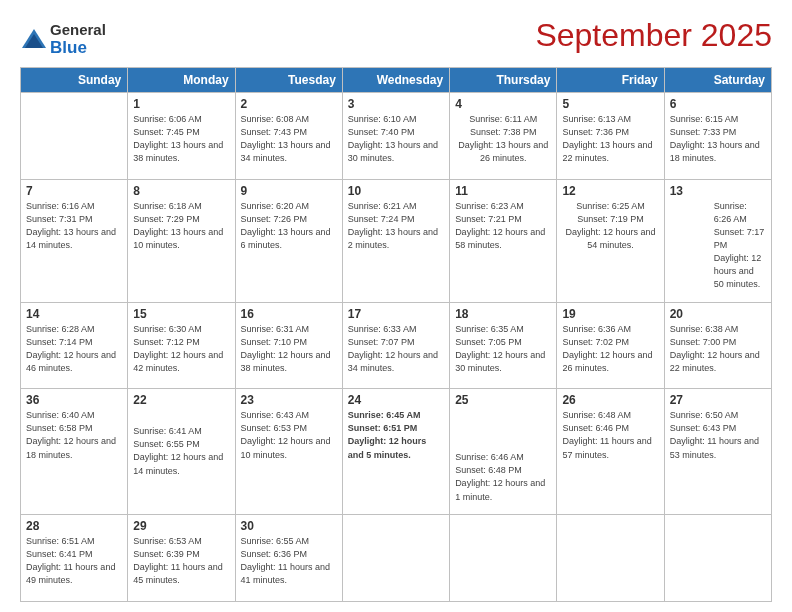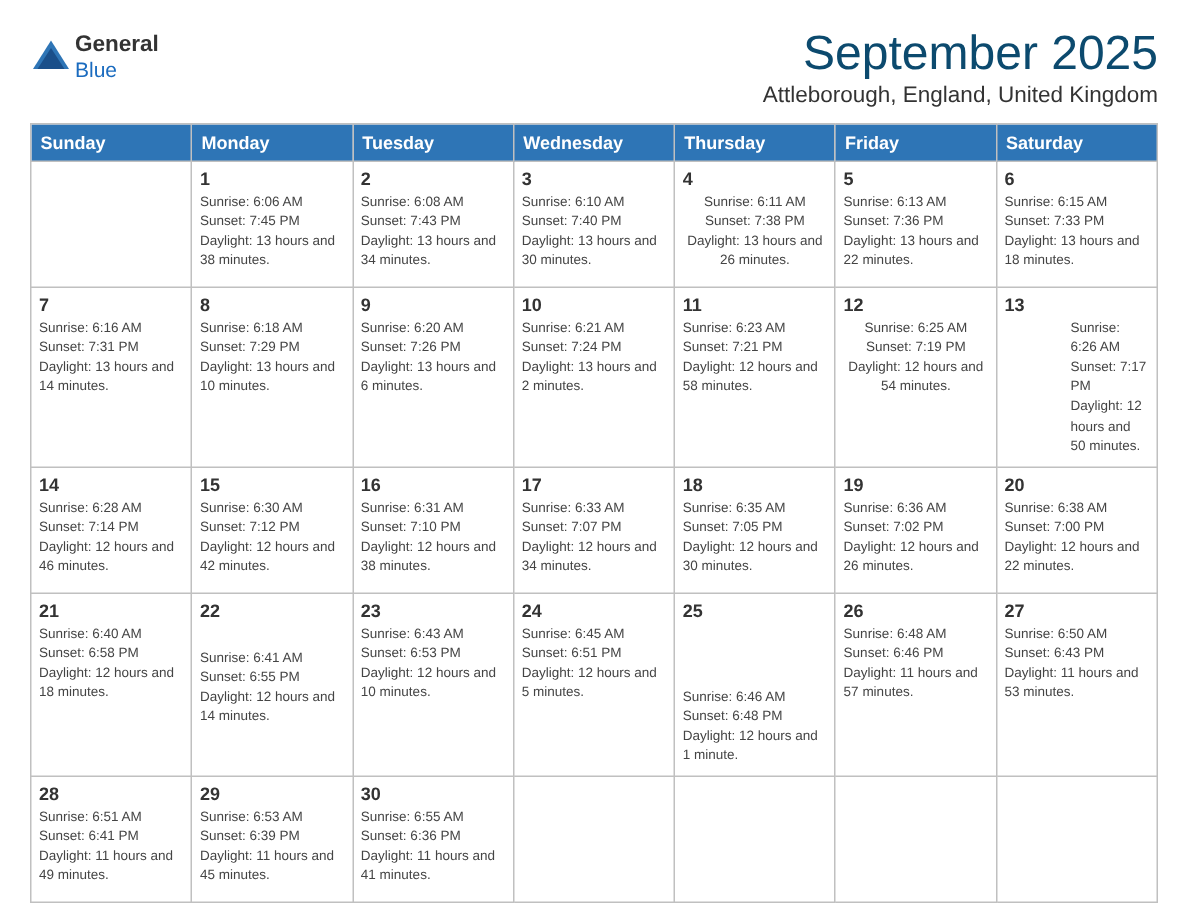--- a/index.html
+++ b/index.html
@@ -32,55 +32,55 @@
       display: flex;
       flex-direction: column;
       line-height: 1.1;
     }
     .logo-general {
       font-size: 15px;
       font-weight: bold;
       color: #333;
     }
     .logo-blue {
-      font-size: 14px;
-      font-weight: normal;
+      font-size: 17px;
+      font-weight: bold;
       color: #1a6bbf;
     }
     .logo-icon {
       width: 28px;
       height: 28px;
       margin-right: 2px;
     }
     .title-block {
       text-align: right;
     }
     .month-title {
       font-size: 32px;
       font-weight: normal;
-      color: #0c4a6e;
+      color: #b91c1c;
       line-height: 1.1;
     }
     .location {
       font-size: 15px;
       color: #333;
       margin-top: 2px;
     }
     .calendar {
       width: 100%;
       border-collapse: collapse;
       flex: 1;
     }
     .calendar th {
       background: #2e75b6;
       color: #fff;
       font-size: 12px;
       font-weight: bold;
       padding: 5px 6px;
-      text-align: left;
+      text-align: right;
       border: 1px solid #c0c0c0;
     }
     .calendar td {
       vertical-align: top;
       border: 1px solid #c0c0c0;
       padding: 4px 5px;
       font-size: 9.5px;
       color: #333;
       width: calc(100% / 7);
       height: 82px;
@@ -111,21 +111,20 @@
         <polygon points="14,3 26,22 2,22" fill="#2e75b6"></polygon>
         <polygon points="14,8 23,22 5,22" fill="#1a4f8a"></polygon>
       </svg>
       <div class="logo-text">
         <span class="logo-general">General</span>
         <span class="logo-blue">Blue</span>
       </div>
     </div>
     <div class="title-block">
       <div class="month-title">September 2025</div>
-      <div class="location">Attleborough, England, United Kingdom</div>
     </div>
   </div>
 
   <table class="calendar">
     <thead>
       <tr>
         <th>Sunday</th>
         <th>Monday</th>
         <th>Tuesday</th>
         <th>Wednesday</th>
@@ -257,40 +256,40 @@
           </td>
           <td>
             <span class="day-number">20</span>
             <div class="day-info" style="white-space: pre-line;">Sunrise: 6:38 AM
 Sunset: 7:00 PM
 Daylight: 12 hours and 22 minutes.</div>
           </td>
         </tr>
         <tr>
           <td>
-            <span class="day-number">21</span>
+            <span class="day-number">36</span>
             <div class="day-info" style="white-space: pre-line;">Sunrise: 6:40 AM
 Sunset: 6:58 PM
 Daylight: 12 hours and 18 minutes.</div>
           </td>
           <td>
             <span class="day-number">22</span>
             <div class="day-info" style="white-space: pre-line; margin-top: 18px;">Sunrise: 6:41 AM
 Sunset: 6:55 PM
 Daylight: 12 hours and 14 minutes.</div>
           </td>
           <td>
             <span class="day-number">23</span>
             <div class="day-info" style="white-space: pre-line;">Sunrise: 6:43 AM
 Sunset: 6:53 PM
 Daylight: 12 hours and 10 minutes.</div>
           </td>
           <td>
             <span class="day-number">24</span>
-            <div class="day-info" style="white-space: pre-line;">Sunrise: 6:45 AM
+            <div class="day-info" style="white-space: pre-line; font-weight: bold;">Sunrise: 6:45 AM
 Sunset: 6:51 PM
 Daylight: 12 hours and 5 minutes.</div>
           </td>
           <td>
             <span class="day-number">25</span>
             <div class="day-info" style="white-space: pre-line; margin-top: 44px;">Sunrise: 6:46 AM
 Sunset: 6:48 PM
 Daylight: 12 hours and 1 minute.</div>
           </td>
           <td>

